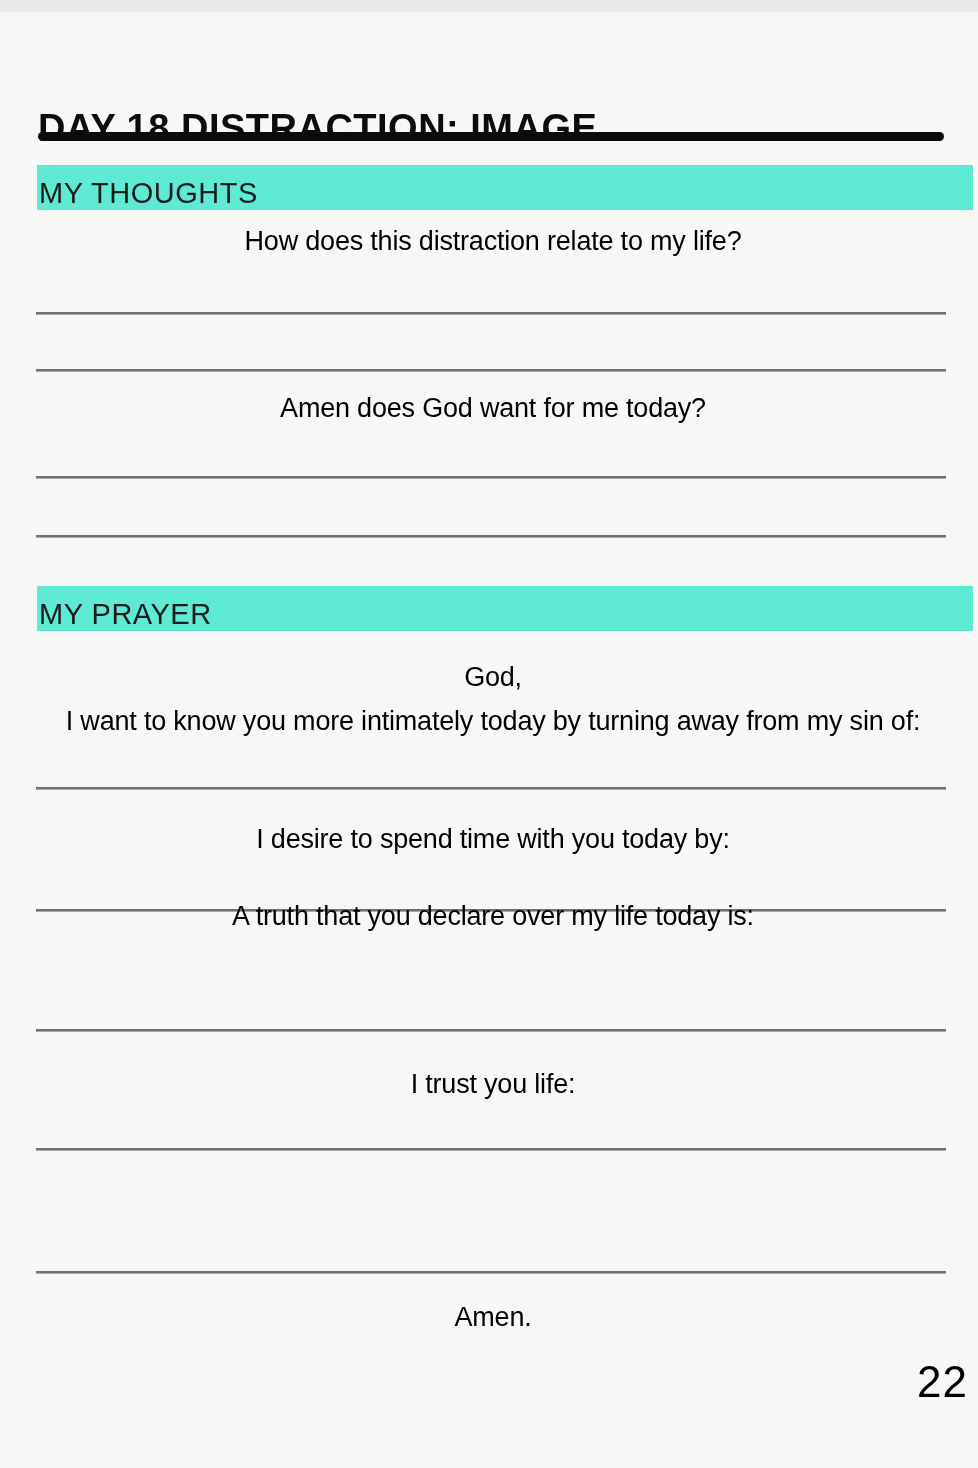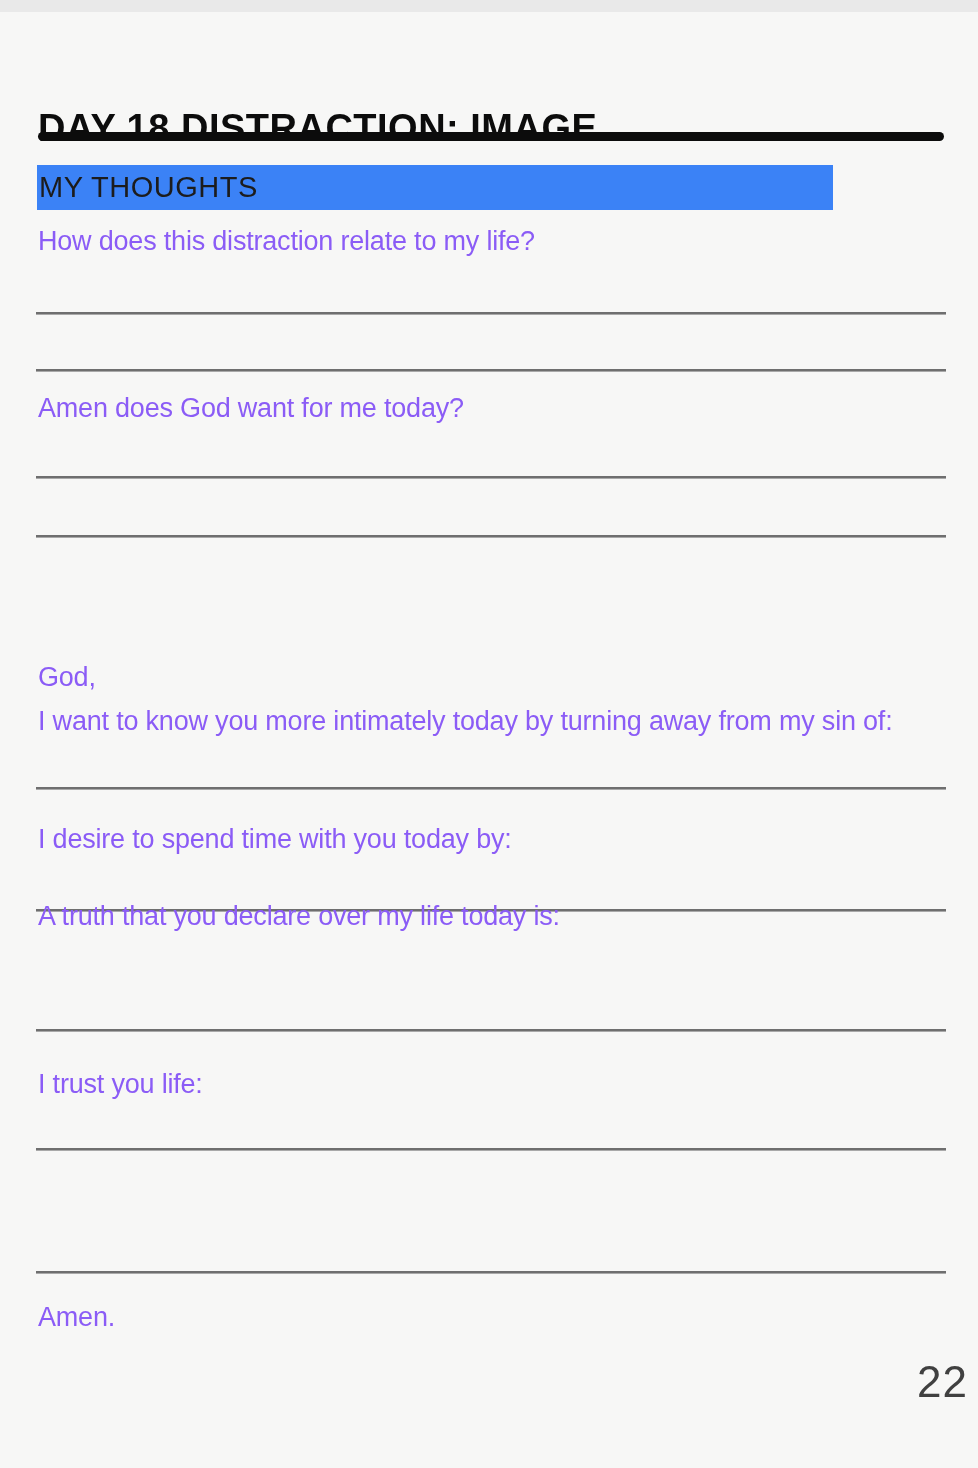--- a/index.html
+++ b/index.html
@@ -31,63 +31,64 @@
     left: 38px;
     top: 120px;
     width: 906px;
     height: 9px;
     background: #0c0c0c;
     border-radius: 5px;
   }
   .banner {
     position: absolute;
     left: 37px;
-    width: 796px;
+    width: 936px;
     height: 45px;
-    background: #3b82f6;
+    background: #5eead4;
     display: flex;
-    align-items: center;
+    align-items: flex-end;
   }
   .banner-thoughts { top: 153px; }
   .banner-prayer   { top: 574px; }
   .banner-label {
     font-size: 29px;
     font-weight: 400;
     color: #1c1c1c;
     letter-spacing: 0.5px;
     padding-left: 2px;
     white-space: nowrap;
   }
   .prompt {
     position: absolute;
     left: 38px;
     width: 910px;
     font-size: 27px;
     font-weight: 400;
     line-height: 38px;
-    color: #8b5cf6;
+    color: #000000;
     letter-spacing: -0.2px;
     white-space: nowrap;
+    text-align: center;
   }
   .prayer-open { line-height: 44px; }
   .write-line {
     position: absolute;
     left: 36px;
     width: 910px;
     height: 2px;
     background: #6f6f6f;
     border-bottom: 1px solid #a9a9a9;
   }
   .page-number {
     position: absolute;
     right: 10px;
     top: 1345px;
     font-size: 44px;
     font-weight: 400;
-    color: #404040;
+    color: #000000;
     letter-spacing: 1px;
   }
 </style>
 </head>
 <body>
 
 <div class="page">
 
   <h1 class="title">DAY 18 DISTRACTION: IMAGE</h1>
   <div class="title-rule"></div>
@@ -97,20 +98,23 @@
   </div>
 
   <div class="prompt" style="top:210px">How does this distraction relate to my life?</div>
   <div class="write-line" style="top:300px"></div>
   <div class="write-line" style="top:357px"></div>
 
   <div class="prompt" style="top:377px">Amen does God want for me today?</div>
   <div class="write-line" style="top:464px"></div>
   <div class="write-line" style="top:523px"></div>
 
+  <div class="banner banner-prayer">
+    <span class="banner-label">MY PRAYER</span>
+  </div>
 
   <div class="prompt prayer-open" style="top:643px">
     <span>God,</span><br>
     <span>I want to know you more intimately today by turning away from my sin of:</span>
   </div>
   <div class="write-line" style="top:775px"></div>
 
   <div class="prompt" style="top:808px">I desire to spend time with you today by:</div>
   <div class="write-line" style="top:897px"></div>
 

